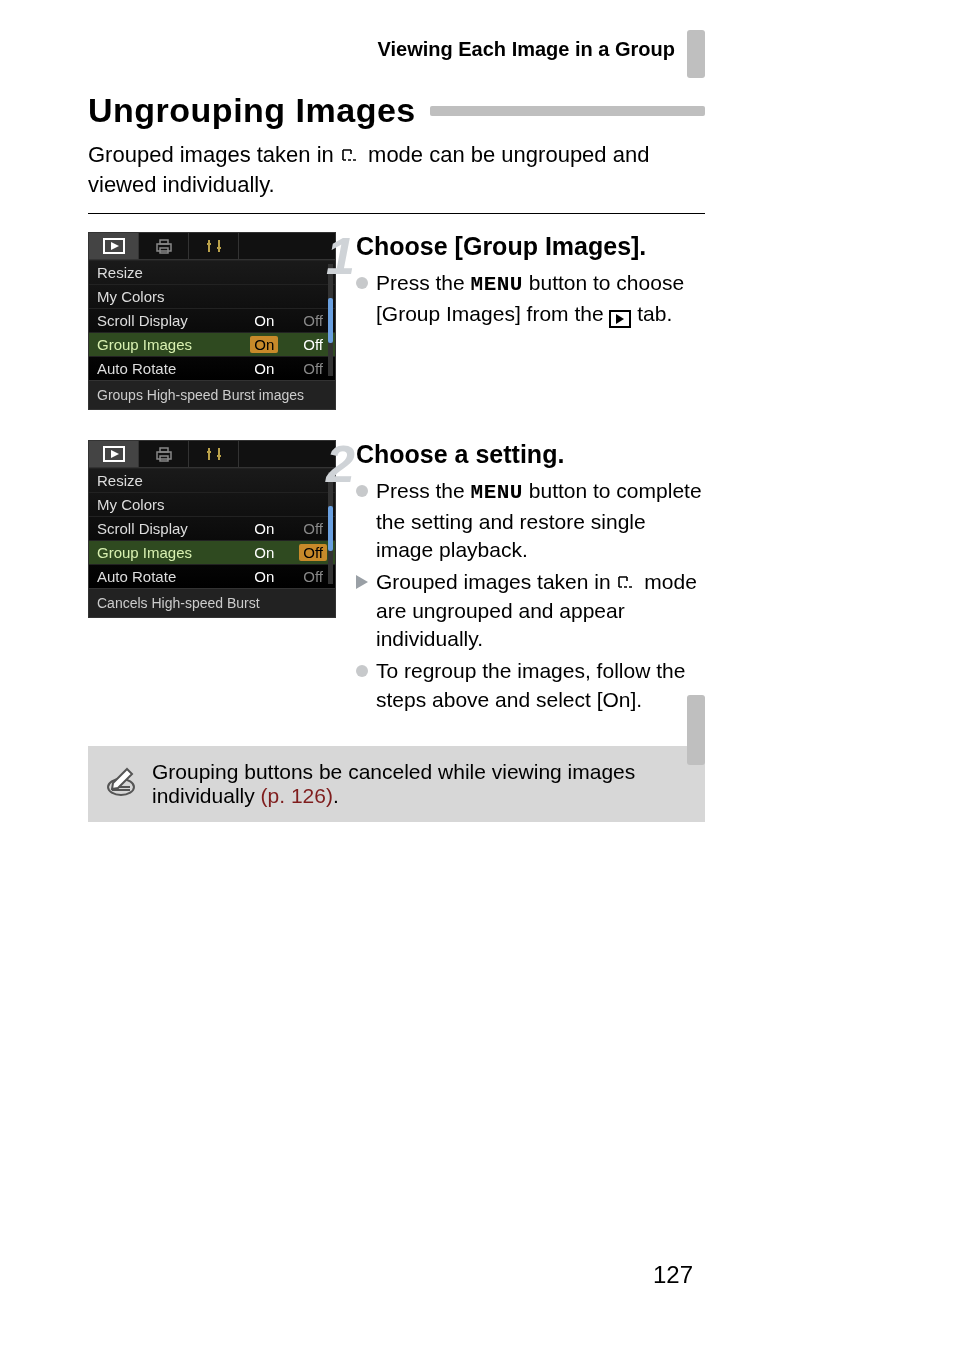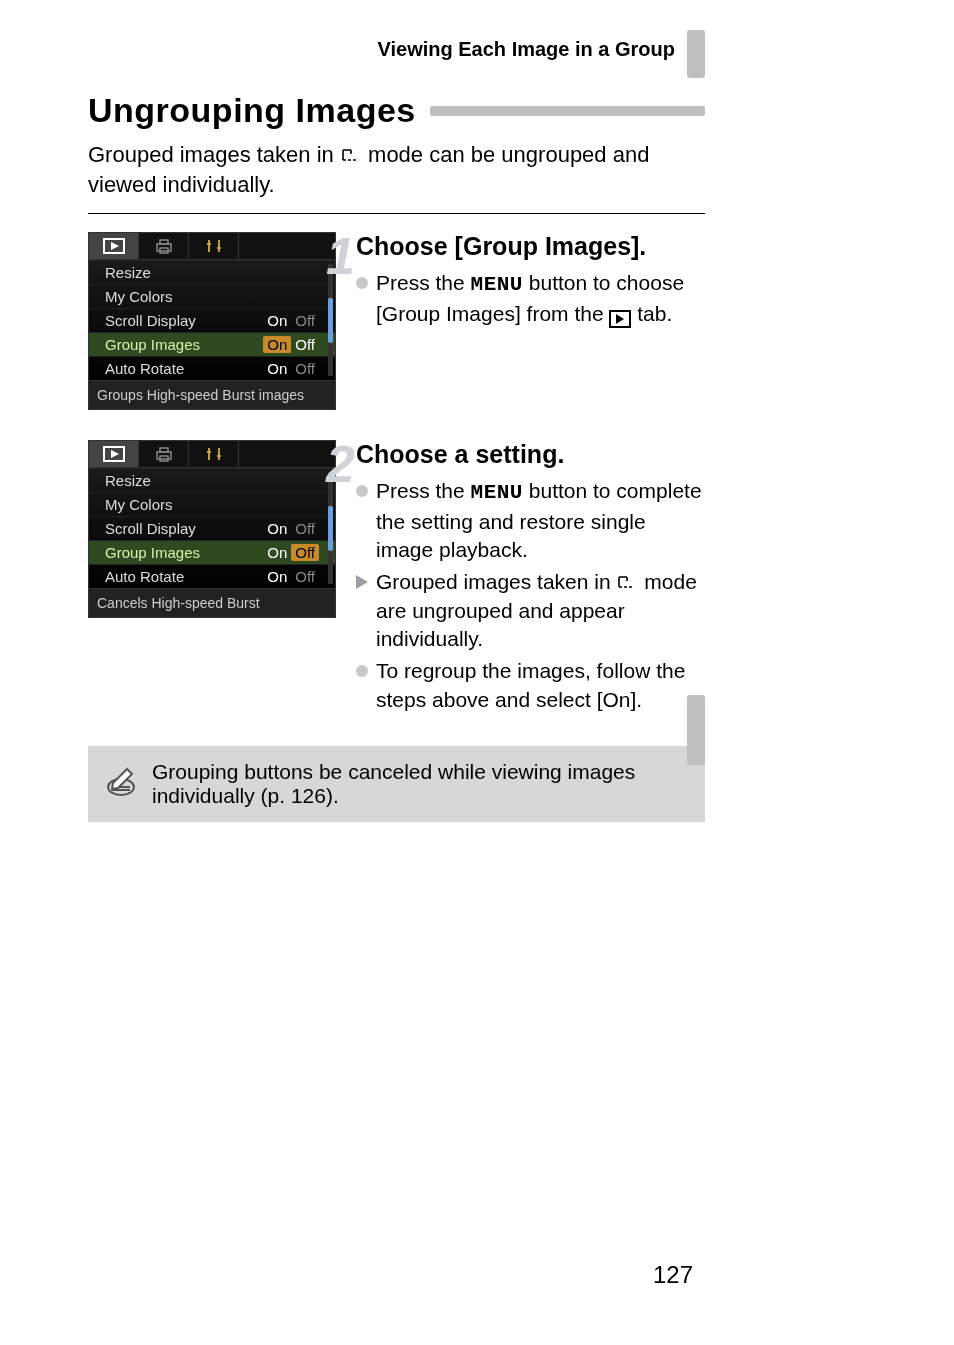--- a/index.html
+++ b/index.html
@@ -25,33 +25,33 @@
   .bul .tri { width: 0; height: 0; border-top: 7px solid transparent; border-bottom: 7px solid transparent; border-left: 12px solid #9aa0a6; margin-top: 7px; flex: 0 0 12px; }
   .menu-word { font-family: Liberation Mono, monospace; font-weight: 700; letter-spacing: 0.5px; }
   .play-tab-inline { display: inline-flex; align-items: center; justify-content: center; width: 22px; height: 18px; border: 2px solid #000; vertical-align: -3px; }
   .play-tab-inline::after { content: ""; width: 0; height: 0; border-top: 5px solid transparent; border-bottom: 5px solid transparent; border-left: 8px solid #000; }
   .arrows-inline { display: inline-flex; align-items: center; gap: 2px; vertical-align: -2px; }
   .arrows-inline .l { width: 0; height: 0; border-top: 8px solid transparent; border-bottom: 8px solid transparent; border-right: 10px solid #000; }
   .arrows-inline .r { width: 0; height: 0; border-top: 8px solid transparent; border-bottom: 8px solid transparent; border-left: 10px solid #000; }
   .burst-inline svg { vertical-align: -3px; }
   .note-box { margin-top: 28px; display: flex; align-items: center; gap: 14px; background: #d7d7d7; padding: 14px 16px; }
   .note-text { font-size: 21px; }
-  .note-text .link { color: #000000; }
+  .note-text .link { color: #7f1d1d; }
   .page-num { position: absolute; bottom: 56px; right: 72px; font-size: 24px; }
   
   .lcd { width: 248px; background: #000; border: 1px solid #333; font-size: 15px; color: #ddd; }
   .lcd-tabs { display: flex; background: #111; border-bottom: 1px solid #333; }
   .lcd-tab { width: 50px; height: 26px; display: flex; align-items: center; justify-content: center; border-right: 1px solid #333; color: #888; }
   .lcd-tab.active { background: #444; color: #fff; }
   .lcd-tab svg { display: block; }
   .lcd-body { position: relative; background: linear-gradient(#1a1a1a,#000); }
-  .lcd-row { display: flex; align-items: center; padding: 4px 16px; border-top: 1px solid #222; height: 24px; }
+  .lcd-row { display: flex; align-items: center; padding: 4px 8px; border-top: 1px solid #222; height: 24px; }
   .lcd-row .lbl { flex: 1; }
   .lcd-row.hi { background: #2f4a20; color: #d8f0b0; }
-  .lcd-val { display: flex; gap: 0; align-items: flex-start; }
+  .lcd-val { display: flex; gap: 21px; align-items: flex-start; }
   .seg { padding: 0 4px; color: #888; }
   .seg.on { color: #fff; }
   .seg.box { background: #c88a2a; color: #000; border-radius: 2px; }
   .lcd-footer { background: #222; color: #ccc; font-size: 14px; padding: 6px 8px; border-top: 1px solid #333; }
   .lcd-scroll { position: absolute; right: 2px; top: 4px; bottom: 4px; width: 5px; background: #333; }
   .lcd-scroll .thumb { position: absolute; left: 0; right: 0; top: 30%; height: 40%; background: #6aa0e0; border-radius: 2px; }
 </style>
 </head>
 <body>
 

